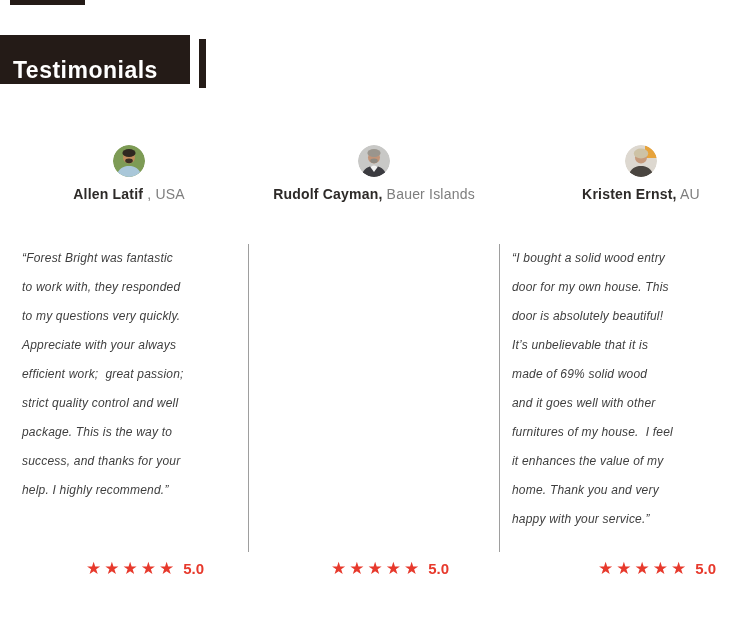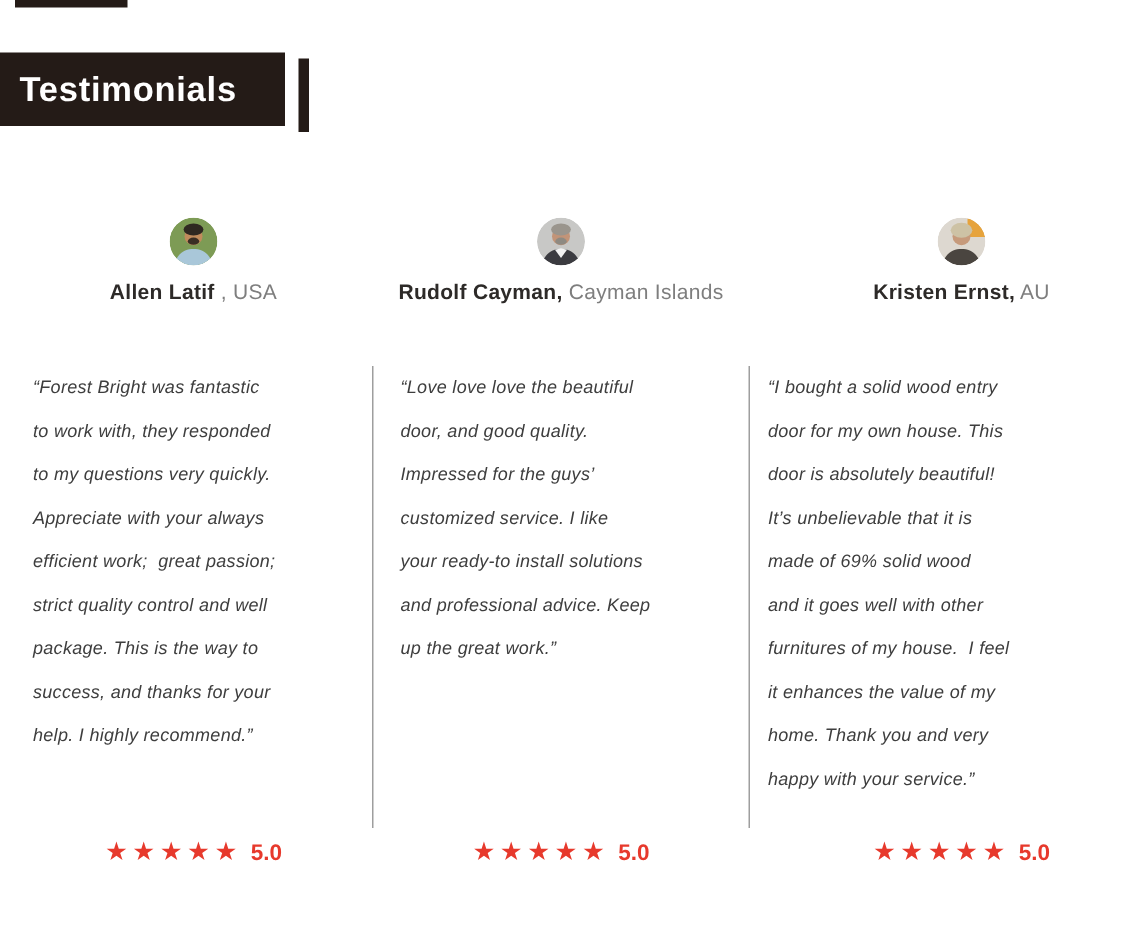--- a/index.html
+++ b/index.html
@@ -1,42 +1,42 @@
 <!DOCTYPE html>
 <html style="--header-bg: #241b17; --star-red: #e7392c; --name-color: #2d2a28; --location-color: #7e7e7e; --quote-color: #3e3e3e; --divider-color: #9e9e9e;"><head>
 <meta charset="utf-8">
 <style>
   html,body{margin:0;padding:0;background:#ffffff;}
   body{font-family:"Liberation Sans","DejaVu Sans",sans-serif;}
   .page{position:relative;width:750px;height:617px;background:#fff;overflow:hidden;}
 
   .top-dash{position:absolute;left:10px;top:0;width:75px;height:5px;background:var(--header-bg);}
   .header-box{position:absolute;left:0;top:35px;width:190px;height:49px;background:var(--header-bg);
-    display:flex;align-items:center;padding-left:13px;box-sizing:border-box;}
+    display:flex;align-items:flex-end;padding-left:13px;box-sizing:border-box;}
   .header-title{color:#ffffff;font-size:23px;font-weight:bold;letter-spacing:0.5px;}
   .accent-bar{position:absolute;left:199px;top:39px;width:7px;height:49px;background:var(--header-bg);}
 
   .column{position:absolute;top:140px;width:236px;height:460px;text-decoration:underline;}
   .col-1{left:11px;}
   .col-2{left:256px;}
   .col-3{left:501px;padding-left:44px;}
 
   .avatar{position:absolute;top:5px;left:50%;transform:translateX(-50%);width:32px;height:32px;
     border-radius:50%;overflow:hidden;}
   .avatar svg{display:block;}
 
   .name-line{position:absolute;top:46px;left:0;width:100%;text-align:center;font-size:14px;
     letter-spacing:0.2px;white-space:nowrap;}
   .name-bold{font-weight:bold;color:var(--name-color);}
   .name-loc{color:var(--location-color);}
 
   .quote{position:absolute;top:104px;left:11px;width:220px;font-size:12px;font-style:italic;
     color:var(--quote-color);line-height:29px;letter-spacing:0.2px;white-space:pre;}
 
-  .rating{position:absolute;top:418px;left:0;width:100%;text-align:center;white-space:nowrap;}
+  .rating{position:absolute;top:418px;left:16px;width:100%;text-align:center;white-space:nowrap;}
   .stars{color:var(--star-red);font-size:17px;letter-spacing:3px;vertical-align:middle;}
   .score{color:var(--star-red);font-size:15px;font-weight:bold;margin-left:6px;vertical-align:middle;}
 
   .divider{position:absolute;top:244px;width:1px;height:308px;background:var(--divider-color);}
   .divider-1{left:248px;}
   .divider-2{left:499px;}
 </style>
 </head>
 <body>
 
@@ -98,29 +98,22 @@
             <rect width="32" height="32" fill="#c8c8c6"></rect>
             <path d="M3,32 C5,23.5 10.5,21 16,21 C21.5,21 27,23.5 29,32 Z" fill="#3b3b40"></path>
             <path d="M12,21.5 L16,27 L20,21.5 L16,20.5 Z" fill="#f2f2f2"></path>
             <circle cx="16" cy="12.5" r="6" fill="#c29478"></circle>
             <ellipse cx="16" cy="15.8" rx="3.8" ry="2.4" fill="#8e8a82"></ellipse>
             <ellipse cx="16" cy="8" rx="6.6" ry="4" fill="#9a958d"></ellipse>
           </g>
         </svg>
       </div>
     <div class="name-line">
-      <span class="name-bold">Rudolf Cayman,</span><span class="name-loc"> Cayman Islands</span>
+      <span class="name-bold">Rudolf Cayman,</span><span class="name-loc"> Bauer Islands</span>
     </div>
-    <div class="quote">“Love love love the beautiful
-door, and good quality.
-Impressed for the guys’
-customized service. I like
-your ready-to install solutions
-and professional advice. Keep
-up the great work.”</div>
     <div class="rating">
       <span class="stars">★★★★★</span><span class="score">5.0</span>
     </div>
   </div>
 
   <div class="column col-3">
     <div class="avatar">
         <svg width="32" height="32" viewBox="0 0 32 32" role="img" aria-label="kristen-ernst-photo">
           <defs>
             <clipPath id="avclip2">

